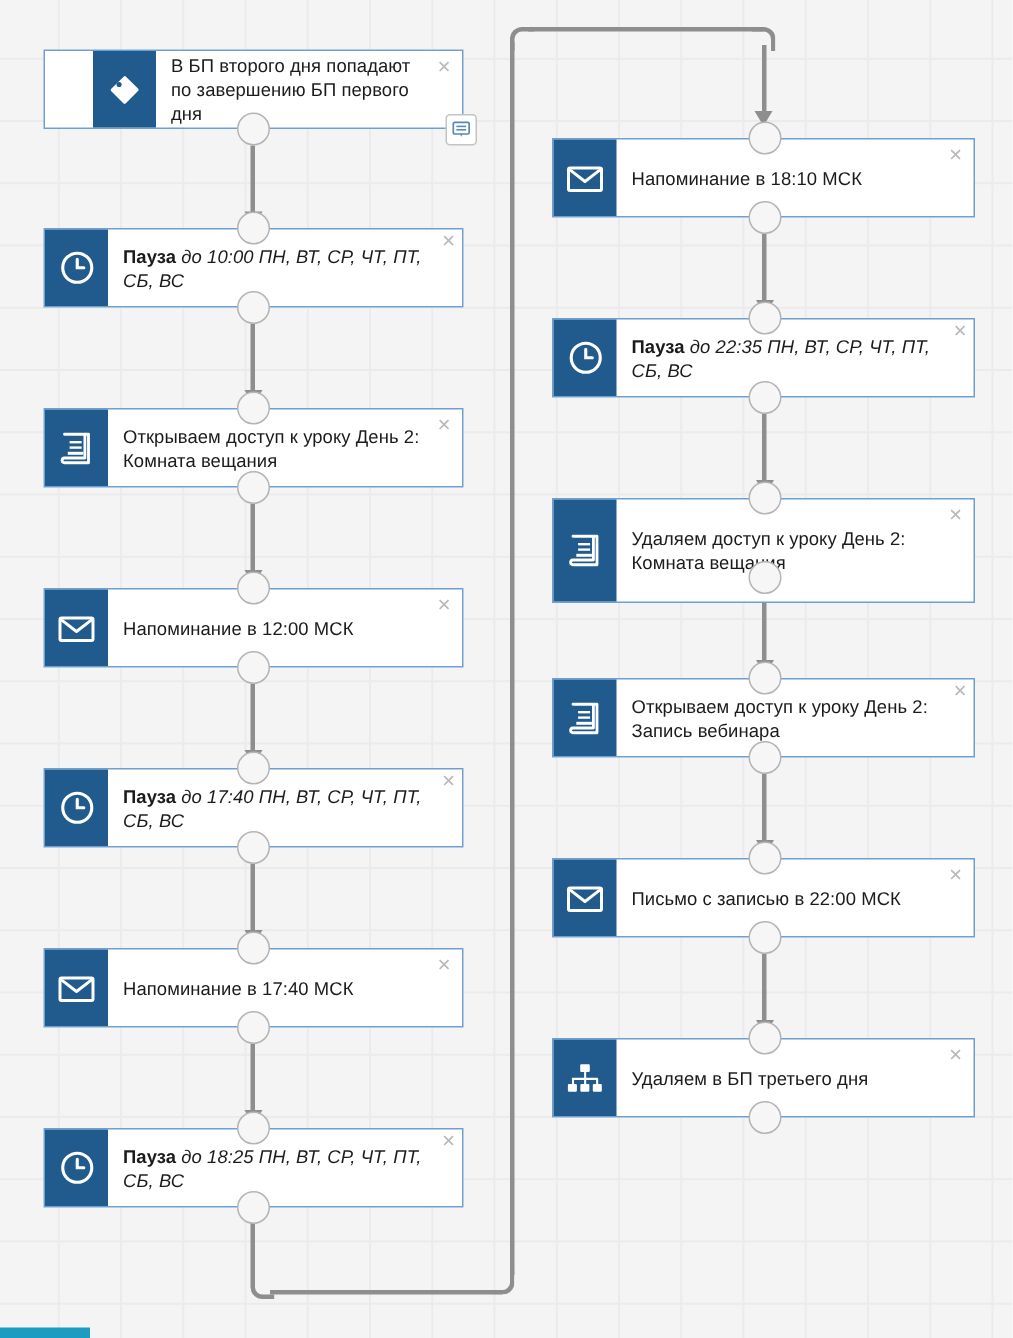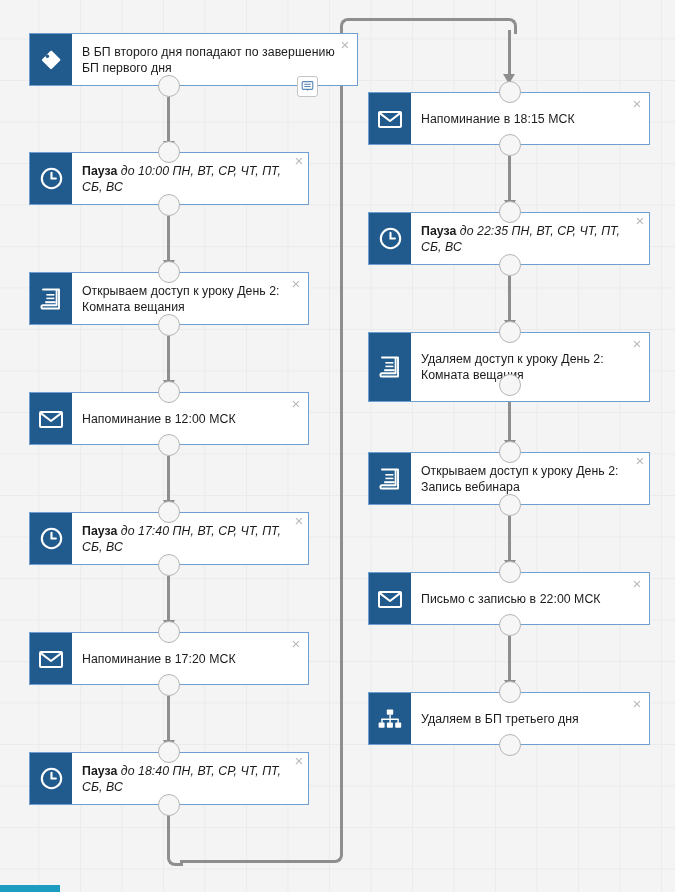--- a/index.html
+++ b/index.html
@@ -149,21 +149,21 @@
   <div class="loop-corner" style="left:167px; top:850px; width:16px; height:16px; border-top:none; border-right:none; border-bottom-left-radius:8px; border-width:3px; background:transparent;"></div>
   <div class="loop-seg" style="left:180px; top:860px; width:155px; height:3px;"></div>
   <div class="loop-corner" style="left:327px; top:847px; width:16px; height:16px; border-top:none; border-left:none; border-bottom-right-radius:8px; background:transparent;"></div>
   <div class="loop-seg" style="left:340px; top:28px; width:3px; height:822px;"></div>
   <div class="loop-corner" style="left:340px; top:18px; width:16px; height:16px; border-bottom:none; border-right:none; border-top-left-radius:8px; background:transparent;"></div>
   <div class="loop-seg" style="left:352px; top:18px; width:157px; height:3px;"></div>
   <div class="loop-corner" style="left:501px; top:18px; width:16px; height:16px; border-bottom:none; border-left:none; border-top-right-radius:8px; background:transparent;"></div>
   <div class="loop-seg" style="left:508px; top:30px; width:3px; height:46px;"></div>
   <div class="loop-arrowhead" style="left:503px; top:74px;"></div>
 
-  <div class="node" style="left:29px; top:33px; width:329px; height:53px;">
+  <div class="node" style="left:29px; top:33px; width:280px; height:53px;padding-left:32px;">
     <div class="node-icon">
       <svg width="24" height="24" viewBox="0 0 24 24">
           <path d="M3.2 11.2 L11.4 3.1 C11.9 2.6 12.5 2.6 13 3.1 L21 11 C21.5 11.5 21.5 12.2 21 12.7 L12.9 20.8 C12.4 21.3 11.7 21.3 11.2 20.8 L3.2 12.8 C2.7 12.3 2.7 11.7 3.2 11.2 Z" fill="#ffffff"></path>
           <circle cx="8.4" cy="8.3" r="1.7" fill="#215a8c"></circle>
         </svg>
     </div>
     <div class="node-body">
       <div class="node-label">
         <span class="b"></span><span class="i"></span><span>В БП второго дня попадают по завершению БП первого дня</span>
       </div>
@@ -258,57 +258,57 @@
 
   <div class="node" style="left:29px; top:632px; width:280px; height:53px;">
     <div class="node-icon">
       <svg width="26" height="22" viewBox="0 0 26 22">
           <rect x="2" y="4" width="22" height="15" rx="1" fill="none" stroke="#ffffff" stroke-width="2"></rect>
           <path d="M3.4 5.6 L13 13 L22.6 5.6" fill="none" stroke="#ffffff" stroke-width="2" stroke-linejoin="round" stroke-linecap="round"></path>
         </svg>
     </div>
     <div class="node-body">
       <div class="node-label">
-        <span class="b"></span><span class="i"></span><span>Напоминание в 17:20 МСК</span>
+        <span class="b"></span><span class="i"></span><span>Напоминание в 17:40 МСК</span>
       </div>
       <div class="node-close">×</div>
     </div>
   </div>
   <div class="port" style="left:158px; top:674px;"></div>
   <div class="arrow" style="left:167px; top:696px; height:46px;"></div>
   <div class="port" style="left:158px; top:741px;"></div>
 
   <div class="node" style="left:29px; top:752px; width:280px; height:53px;">
     <div class="node-icon">
       <svg width="25" height="25" viewBox="0 0 24 24">
           <circle cx="12" cy="12" r="9.3" fill="none" stroke="#ffffff" stroke-width="2"></circle>
           <path d="M12 6.6 V12 H16.2" fill="none" stroke="#ffffff" stroke-width="2" stroke-linecap="round"></path>
         </svg>
     </div>
     <div class="node-body">
       <div class="node-label">
-        <span class="b">Пауза</span><span class="i"> до 18:40 ПН, ВТ, СР, ЧТ, ПТ, СБ, ВС</span><span></span>
+        <span class="b">Пауза</span><span class="i"> до 18:25 ПН, ВТ, СР, ЧТ, ПТ, СБ, ВС</span><span></span>
       </div>
       <div class="node-close low">×</div>
     </div>
   </div>
   <div class="port" style="left:158px; top:794px;"></div>
 
   <div class="port" style="left:499px; top:81px;"></div>
 
   <div class="node" style="left:368px; top:92px; width:282px; height:53px;">
     <div class="node-icon">
       <svg width="26" height="22" viewBox="0 0 26 22">
           <rect x="2" y="4" width="22" height="15" rx="1" fill="none" stroke="#ffffff" stroke-width="2"></rect>
           <path d="M3.4 5.6 L13 13 L22.6 5.6" fill="none" stroke="#ffffff" stroke-width="2" stroke-linejoin="round" stroke-linecap="round"></path>
         </svg>
     </div>
     <div class="node-body">
       <div class="node-label">
-        <span class="b"></span><span class="i"></span><span>Напоминание в 18:15 МСК</span>
+        <span class="b"></span><span class="i"></span><span>Напоминание в 18:10 МСК</span>
       </div>
       <div class="node-close">×</div>
     </div>
   </div>
   <div class="port" style="left:499px; top:134px;"></div>
   <div class="arrow" style="left:508px; top:156px; height:46px;"></div>
   <div class="port" style="left:499px; top:201px;"></div>
 
   <div class="node" style="left:368px; top:212px; width:282px; height:53px;">
     <div class="node-icon">

